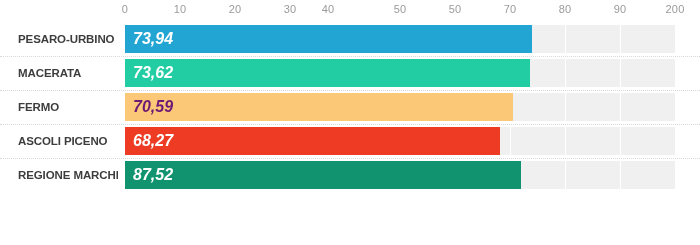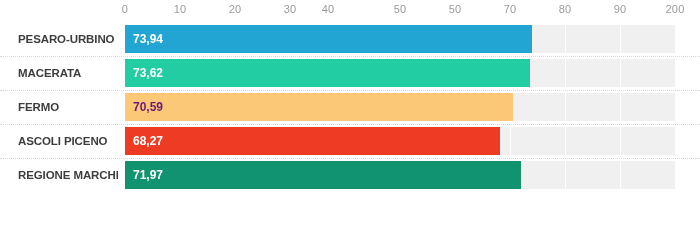--- a/index.html
+++ b/index.html
@@ -102,25 +102,26 @@
     top: 0;
     height: 28px;
     z-index: 2;
   }
   .bar-value {
     position: absolute;
     left: 8px;
     top: 0;
     height: 36px;
     line-height: 28px;
-    font-size: 12px;
+    font-size: 16px;
     font-weight: 700;
     color: #ffffff;
     z-index: 3;
     white-space: nowrap;
+    font-style: italic;
   }
   .bar-value.dark {
     color: #701a75;
   }
 </style>
 </head>
 <body>
 
 <div id="chart-root">
 
@@ -218,18 +219,18 @@
           <div class="gridline" style="left: 110px; background: rgb(255, 255, 255);"></div>
           <div class="gridline" style="left: 165px; background: rgb(255, 255, 255);"></div>
           <div class="gridline" style="left: 220px; background: rgb(255, 255, 255);"></div>
           <div class="gridline" style="left: 275px; background: rgb(255, 255, 255);"></div>
           <div class="gridline" style="left: 330px; background: rgb(255, 255, 255);"></div>
           <div class="gridline" style="left: 385px; background: rgb(255, 255, 255);"></div>
           <div class="gridline" style="left: 440px; background: rgb(255, 255, 255);"></div>
           <div class="gridline" style="left: 495px; background: rgb(255, 255, 255);"></div>
           <div class="gridline" style="left: 550px; background: rgb(255, 255, 255);"></div>
           <div class="bar" style="width: 395.835px; background: rgb(16, 147, 110);"></div>
-          <div class="bar-value">71,97</div>
+          <div class="bar-value">87,52</div>
         </div>
       </div>
     </div>
 
 </div>
 
 </body></html>

